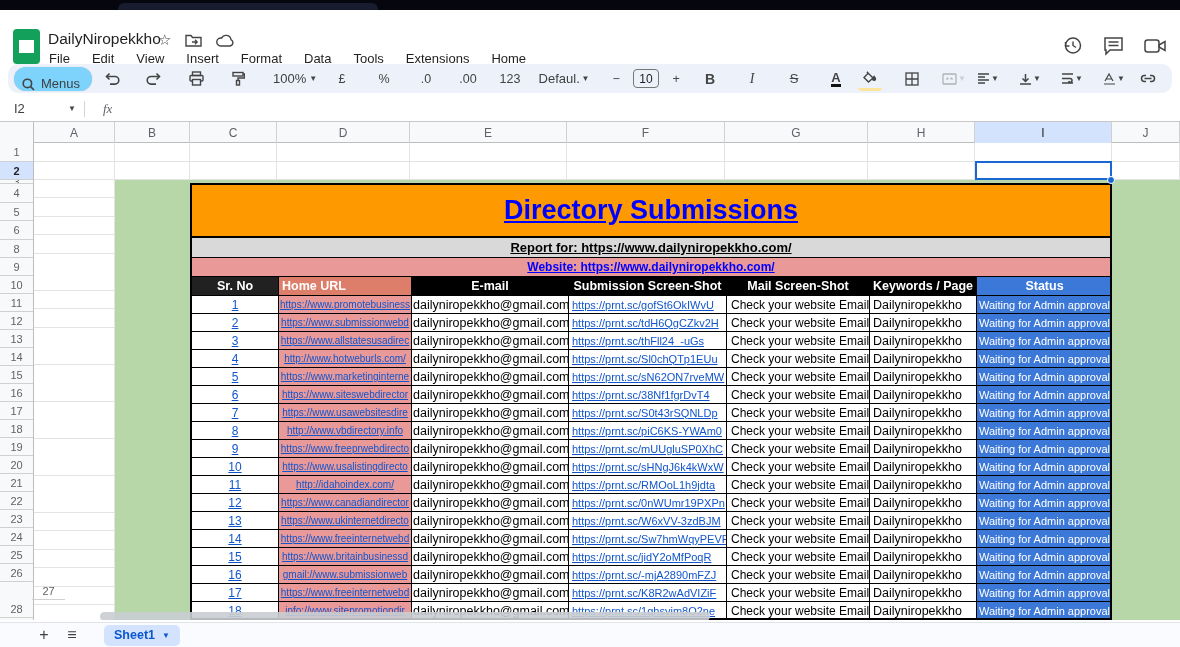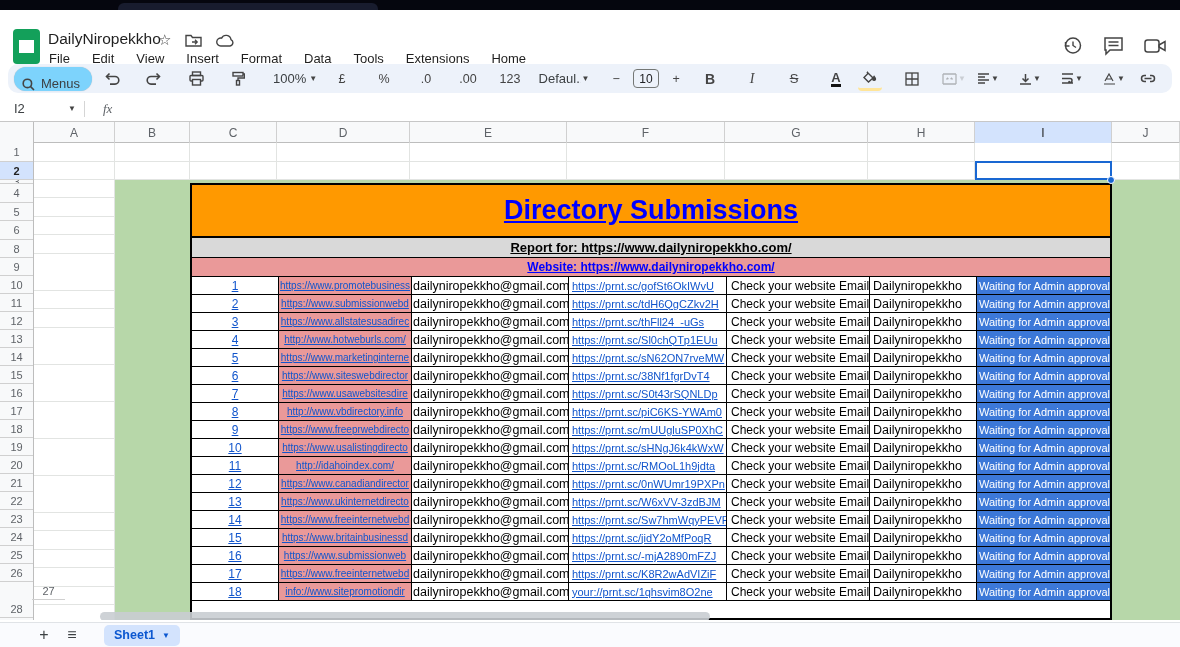--- a/index.html
+++ b/index.html
@@ -405,20 +405,29 @@
         <div class="row-h" style="height: 18px; margin-left: 32px;">27</div>
         <div class="row-h" style="height: 18px;">28</div>
       </div>
 
     <div class="sheet-table">
       <div class="banner">
         <span>Directory Submissions</span>
       </div>
       <div class="report">Report for: https://www.dailyniropekkho.com/</div>
       <div class="website">Website: https://www.dailyniropekkho.com/</div>
+      <div class="thead">
+        <div class="h-sr">Sr. No</div>
+        <div class="h-url">Home URL</div>
+        <div>E-mail</div>
+        <div>Submission Screen-Shot</div>
+        <div>Mail Screen-Shot</div>
+        <div class="h-kw">Keywords / Page</div>
+        <div class="h-status">Status</div>
+      </div>
       <div id="table-body">
   <div class="trow">
     <div class="cell sr">1</div>
     <div class="cell url">https://www.promotebusiness</div>
     <div class="cell email">dailyniropekkho@gmail.com</div>
     <div class="cell sub">https://prnt.sc/gofSt6OkIWvU</div>
     <div class="cell mail">Check your website Email</div>
     <div class="cell kw">Dailyniropekkho</div>
     <div class="cell status">Waiting for Admin approval</div>
   </div>
@@ -558,21 +567,21 @@
     <div class="cell url">https://www.britainbusinessd</div>
     <div class="cell email">dailyniropekkho@gmail.com</div>
     <div class="cell sub">https://prnt.sc/jidY2oMfPoqR</div>
     <div class="cell mail">Check your website Email</div>
     <div class="cell kw">Dailyniropekkho</div>
     <div class="cell status">Waiting for Admin approval</div>
   </div>
 
   <div class="trow">
     <div class="cell sr">16</div>
-    <div class="cell url">https://www.submissionweb</div>
+    <div class="cell url">gmail://www.submissionweb</div>
     <div class="cell email">dailyniropekkho@gmail.com</div>
     <div class="cell sub">https://prnt.sc/-mjA2890mFZJ</div>
     <div class="cell mail">Check your website Email</div>
     <div class="cell kw">Dailyniropekkho</div>
     <div class="cell status">Waiting for Admin approval</div>
   </div>
 
   <div class="trow">
     <div class="cell sr">17</div>
     <div class="cell url">https://www.freeinternetwebd</div>
@@ -580,21 +589,21 @@
     <div class="cell sub">https://prnt.sc/K8R2wAdVIZiF</div>
     <div class="cell mail">Check your website Email</div>
     <div class="cell kw">Dailyniropekkho</div>
     <div class="cell status">Waiting for Admin approval</div>
   </div>
 
   <div class="trow">
     <div class="cell sr">18</div>
     <div class="cell url">info://www.sitepromotiondir</div>
     <div class="cell email">dailyniropekkho@gmail.com</div>
-    <div class="cell sub">your://prnt.sc/1qhsvim8O2ne</div>
+    <div class="cell sub">https://prnt.sc/1qhsvim8O2ne</div>
     <div class="cell mail">Check your website Email</div>
     <div class="cell kw">Dailyniropekkho</div>
     <div class="cell status">Waiting for Admin approval</div>
   </div>
 </div>
     </div>
 
     <div class="sel-box"></div>
     <div class="fill-dot"></div>
 

